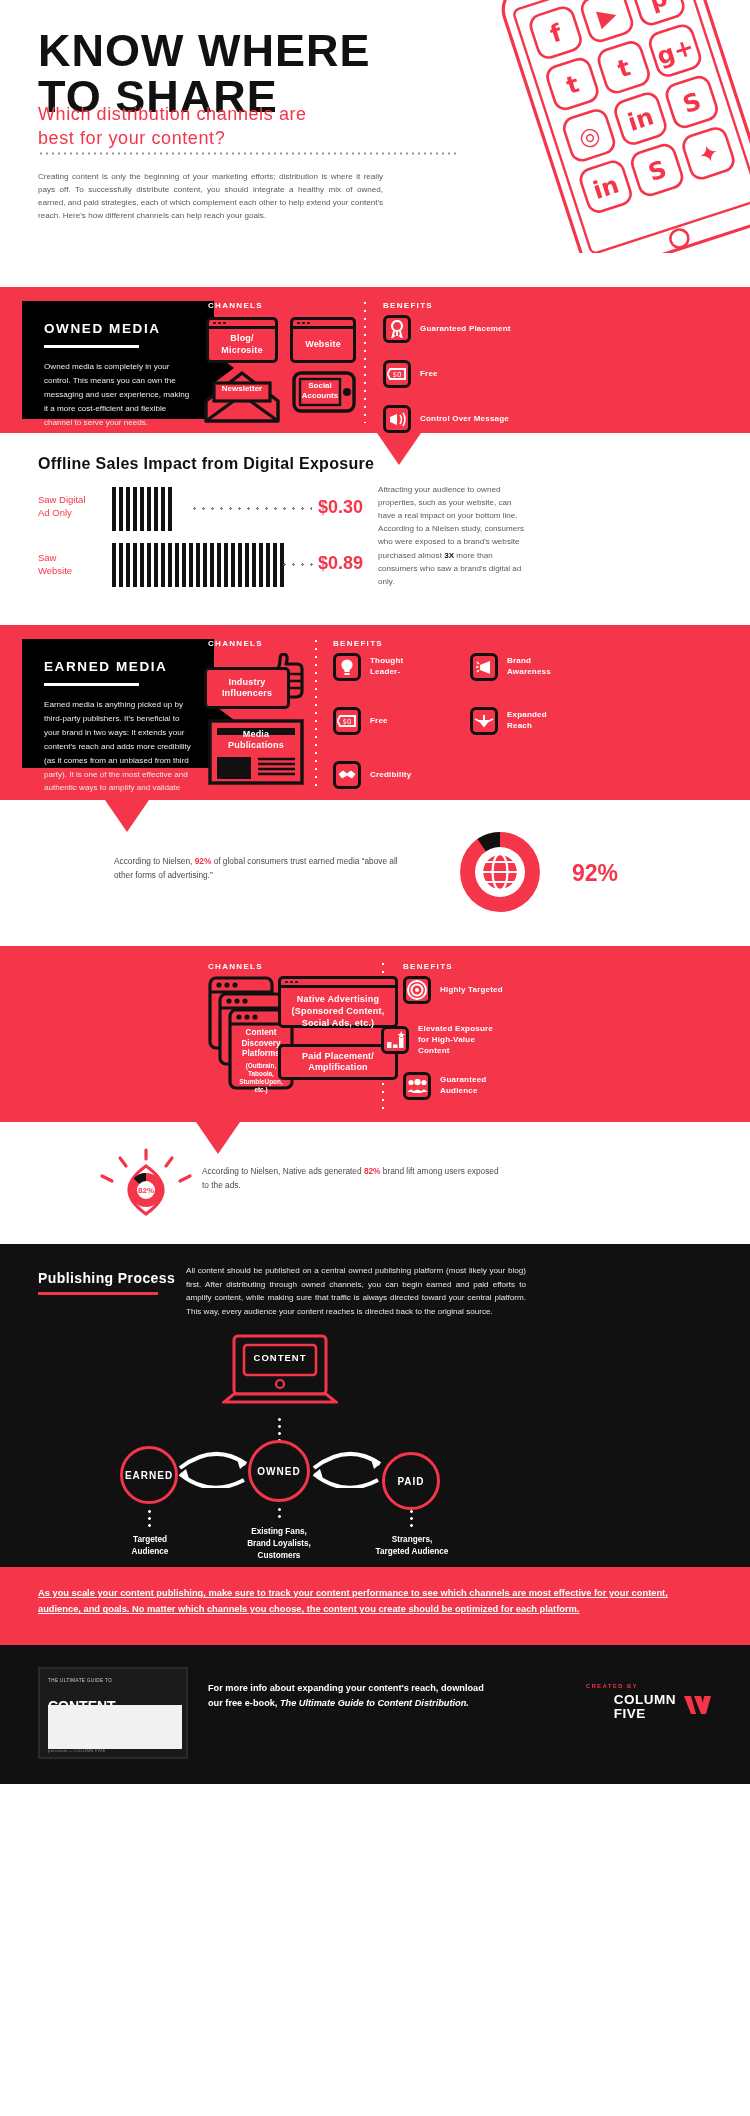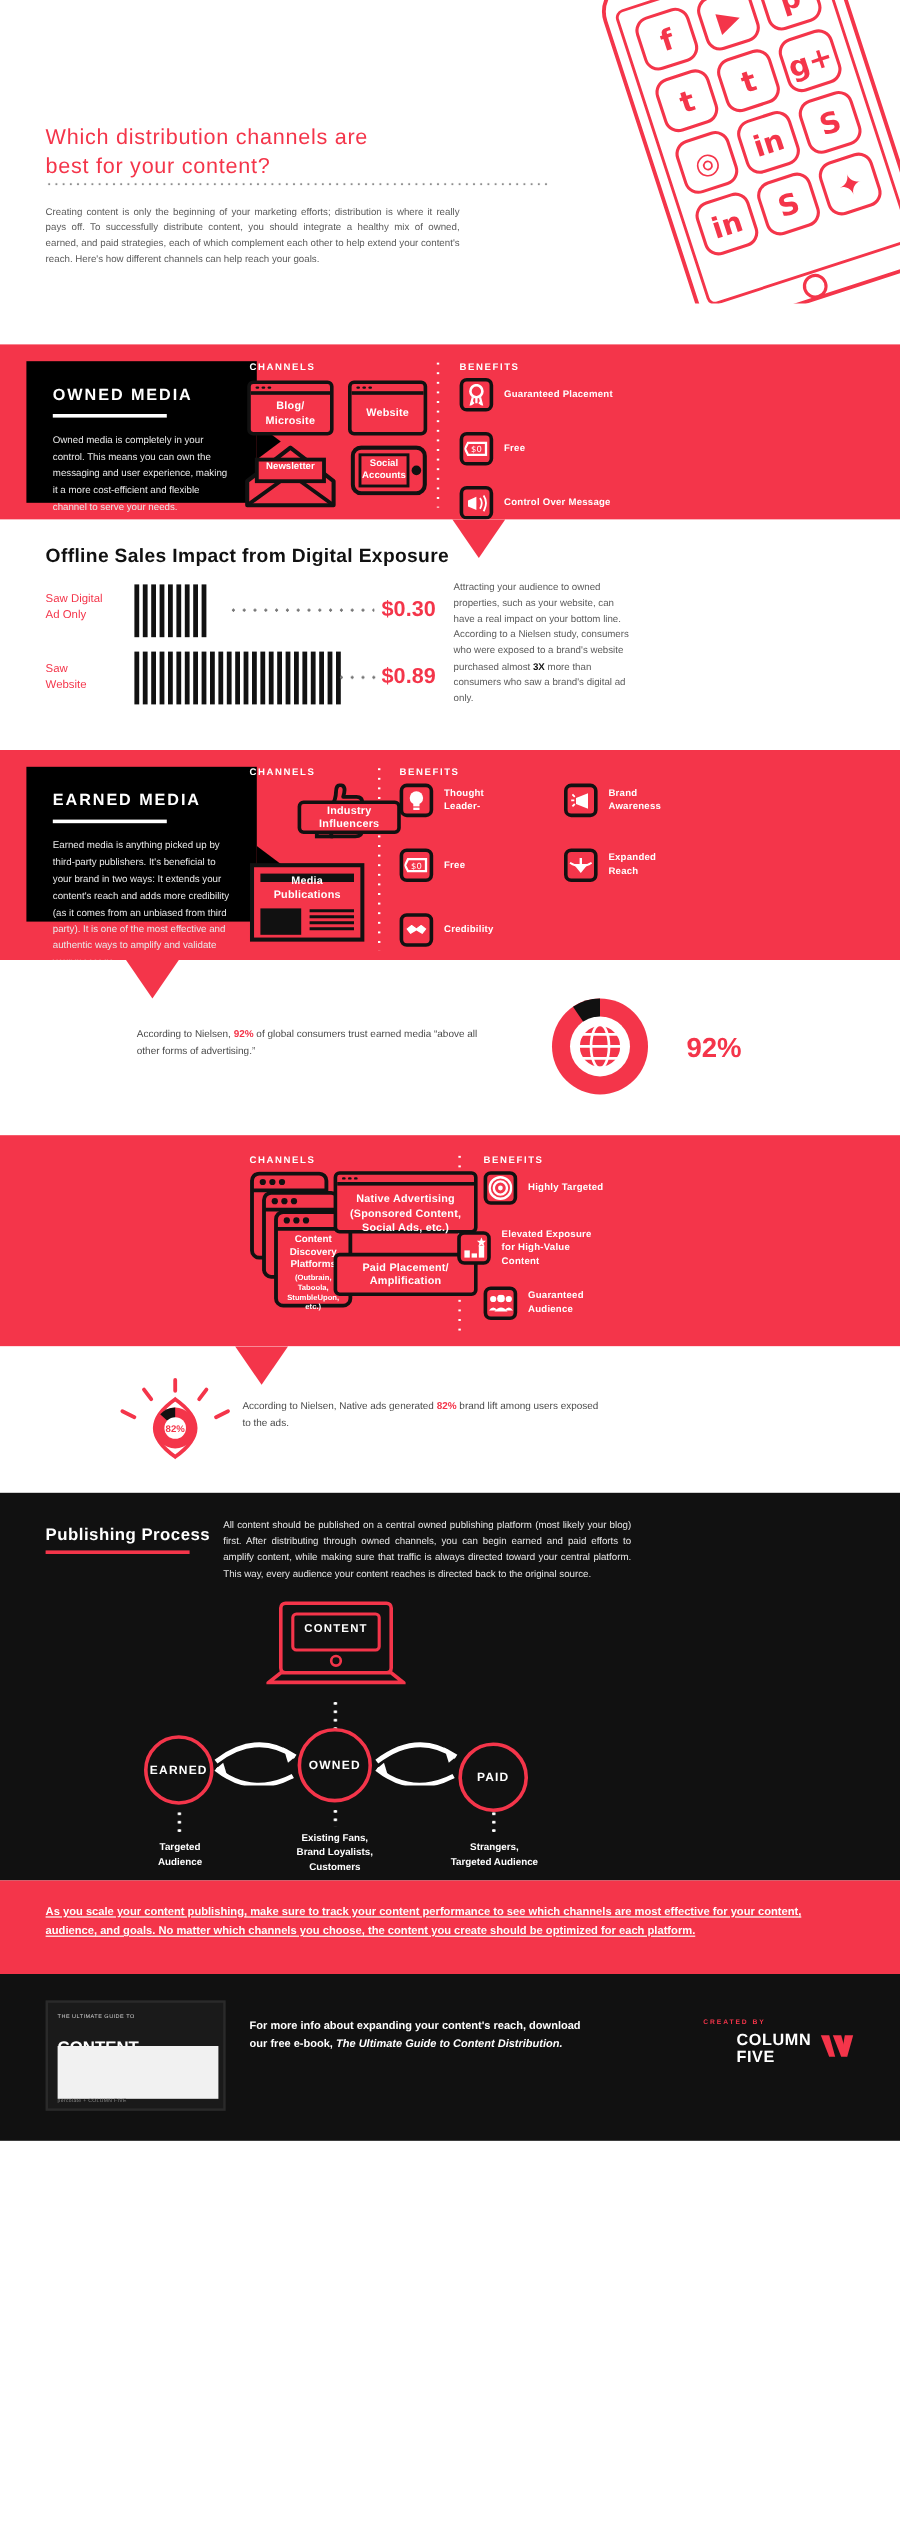--- a/index.html
+++ b/index.html
@@ -192,20 +192,24 @@
             <text x="194" y="141">in</text>
             <text x="248" y="141">S</text>
             <text x="140" y="195">in</text>
             <text x="194" y="195">S</text>
             <text x="248" y="195">✦</text>
           </g>
         </g>
       </svg>
     </div>
 
+    <div class="hero-title">
+      <div>KNOW WHERE</div>
+      <div>TO SHARE</div>
+    </div>
 
     <div class="hero-sub">
       <div>Which distribution channels are</div>
       <div>best for your content?</div>
     </div>
 
     <div class="dot-rule"></div>
     <div class="hero-body">Creating content is only the beginning of your marketing efforts; distribution is where it really pays off. To successfully distribute content, you should integrate a healthy mix of owned, earned, and paid strategies, each of which complement each other to help extend your content's reach. Here's how different channels can help reach your goals.</div>
   </div>
 
@@ -359,21 +363,21 @@
     <div class="col-head" style="left:333px; top:14px;">BENEFITS</div>
     <div class="vdots" style="left:315px; top:12px; height:155px;"></div>
 
     <div style="position:absolute; left:262px; top:28px;">
       <svg width="44" height="48" viewBox="0 0 44 48">
         <path d="M14 20 L14 44 L34 44 q6 0 6-6 L40 16 q0-5 -5 -5 L24 11 q3 -9 -2 -10 q-4 0 -4 6 q0 6 -4 13 Z" fill="#F4354A" stroke="#111" stroke-width="3.2" stroke-linejoin="round"></path>
         <rect x="2" y="20" width="12" height="24" fill="#F4354A" stroke="#111" stroke-width="3.2"></rect>
         <path d="M18 21 L40 21 M18 28 L40 28 M18 35 L40 35" stroke="#111" stroke-width="2.4"></path>
       </svg>
     </div>
-    <div class="chip" style="left:204px; top:42px; width:86px; height:28px;margin-left:44px;">
+    <div class="chip" style="left:204px; top:42px; width:86px; height:42px;">
       <span>Industry<br>Influencers</span>
     </div>
 
     <div style="position:absolute; left:208px; top:94px;">
       <svg width="96" height="66" viewBox="0 0 96 66">
         <rect x="2" y="2" width="92" height="62" fill="#F4354A" stroke="#111" stroke-width="3.4"></rect>
         <rect x="9" y="9" width="78" height="7" fill="#111"></rect>
         <rect x="9" y="38" width="34" height="22" fill="#111"></rect>
         <path d="M50 40 h37 M50 45 h37 M50 50 h37 M50 55 h37" stroke="#111" stroke-width="2.6"></path>
       </svg>

